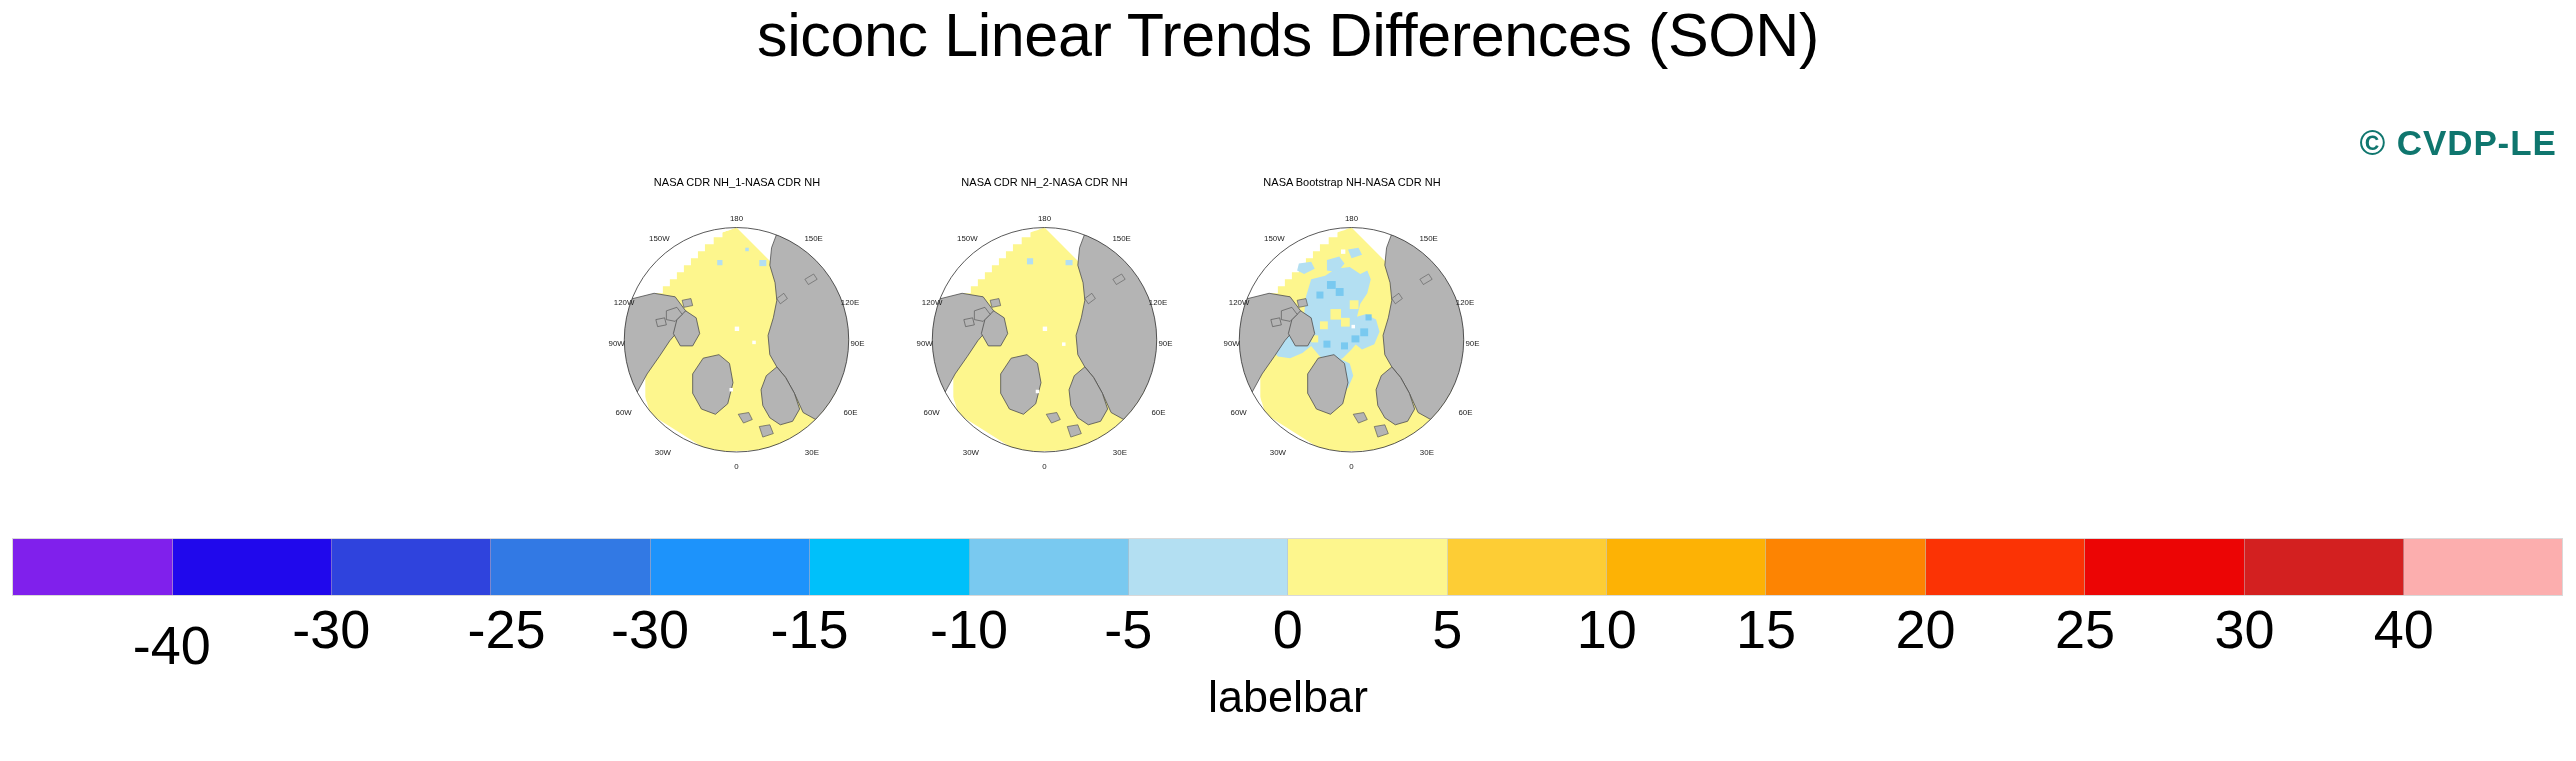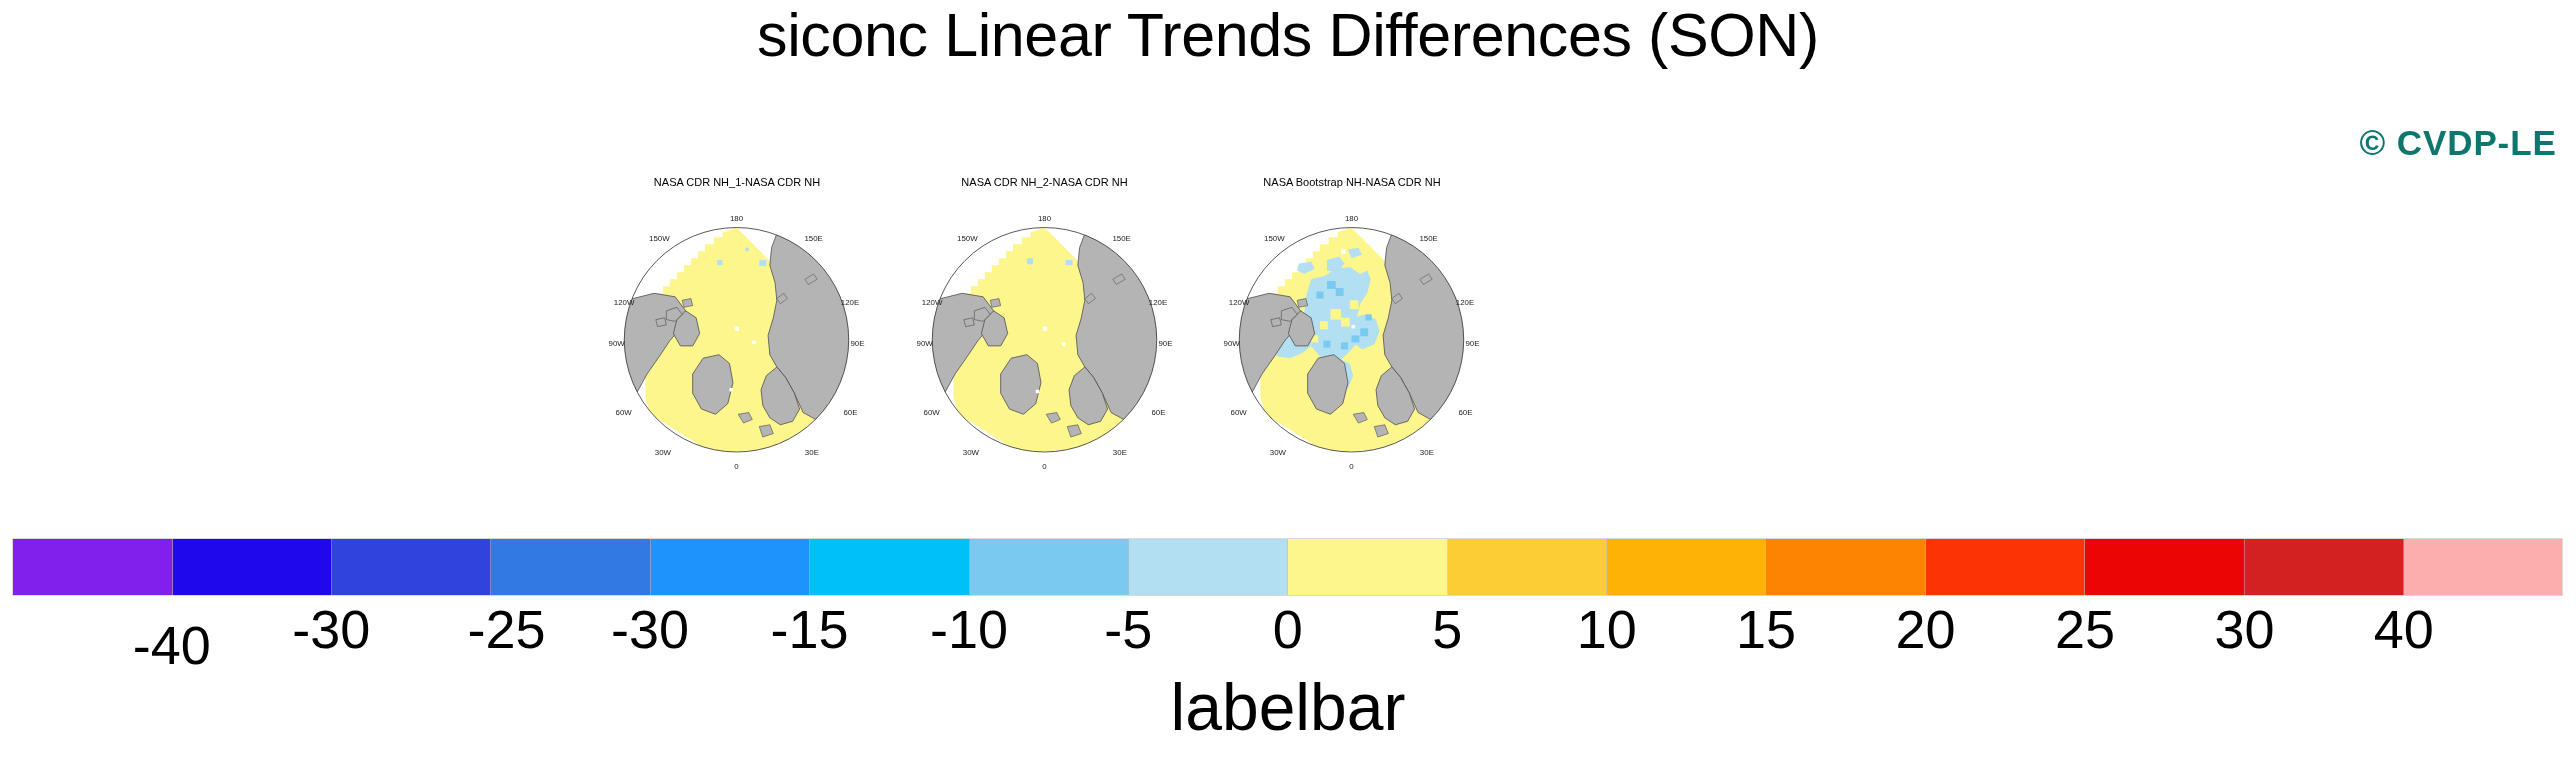--- a/index.html
+++ b/index.html
@@ -129,21 +129,21 @@
     white-space: nowrap;
     line-height: 1.0;
   }
 
   #cb-caption {
     position: absolute;
     left: 0;
     top: 674px;
     width: 2576px;
     text-align: center;
-    font-size: 66px;
+    font-size: 45px;
     color: #000000;
     line-height: 1.0;
   }
 </style>
 </head>
 <body>
 
 <div id="figure-title">siconc Linear Trends Differences (SON)</div>
 
 <div id="watermark">© CVDP-LE</div>

